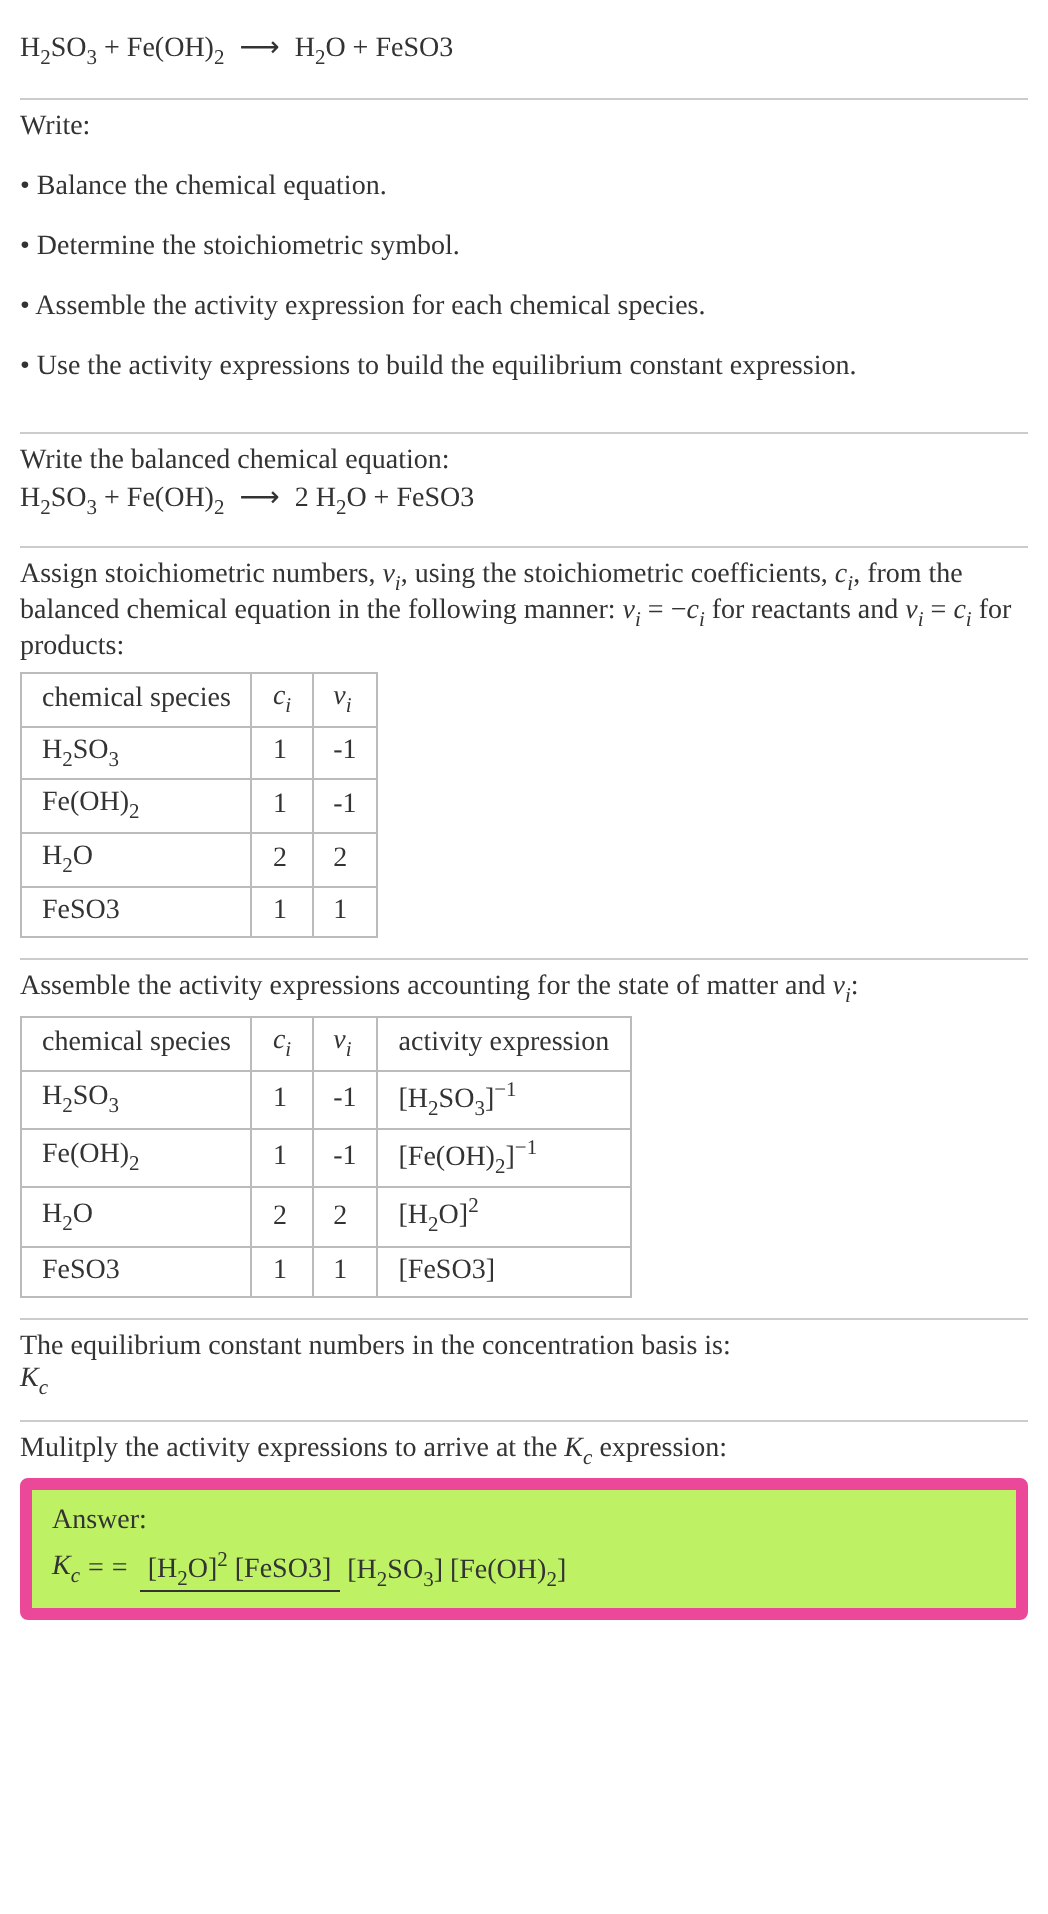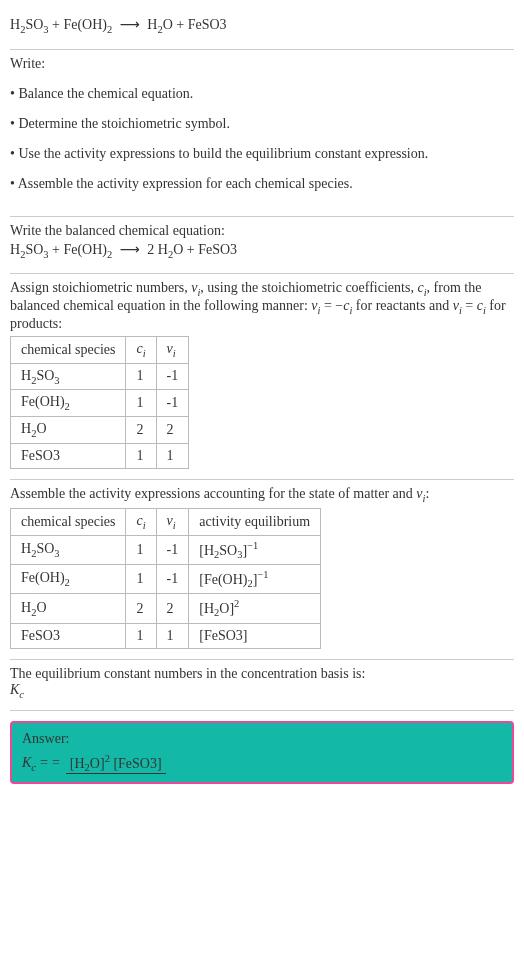--- a/index.html
+++ b/index.html
@@ -41,22 +41,22 @@
     border: 1px solid #bbb;
     padding: 4px 10px;
     text-align: left;
     font-weight: normal;
     font-size: 14px;
     margin-left: 23px;
   }
   table.data th { background: #fff; }
 
   .answerbox {
-    background: #14b8a6;
-    border: 2px solid #ec4899;
+    background: #bef264;
+    border: 6px solid #ec4899;
     border-radius: 4px;
     padding: 8px 10px;
     margin-top: 4px;
   }
   .answerbox .label { margin-bottom: 6px; }
   .keq {
     display: inline-flex;
     align-items: center;
     gap: 4px;
     font-family: Georgia, serif;
@@ -79,22 +79,22 @@
     H<span class="sub">2</span>SO<span class="sub">3</span> + Fe(OH)<span class="sub">2</span> <span class="arrow">⟶</span> H<span class="sub">2</span>O + FeSO3
   </div>
 </div>
 <hr class="sep">
 
 <div class="section">
   <div>Write:</div>
   <ul class="bullets">
     <li>Balance the chemical equation.</li>
     <li>Determine the stoichiometric symbol.</li>
+    <li>Assemble the activity expression for each chemical species.</li>
     <li>Use the activity expressions to build the equilibrium constant expression.</li>
-    <li>Assemble the activity expression for each chemical species.</li>
   </ul>
 </div>
 <hr class="sep">
 
 <div class="section">
   <div>Write the balanced chemical equation:</div>
   <div class="eq">
     H<span class="sub">2</span>SO<span class="sub">3</span> + Fe(OH)<span class="sub">2</span> <span class="arrow">⟶</span> 2 H<span class="sub">2</span>O + FeSO3
   </div>
 </div>
@@ -139,21 +139,21 @@
 <div class="section">
   <div>
     Assemble the activity expressions accounting for the state of matter and <span class="italic">ν<span class="sub">i</span></span>:
   </div>
   <table class="data">
     <tbody>
         <tr>
       <th>chemical species</th>
       <th><span class="italic">c<span class="sub">i</span></span></th>
       <th><span class="italic">ν<span class="sub">i</span></span></th>
-      <th>activity equilibrium</th>
+      <th>activity expression</th>
     </tr>
     <tr>
       <td>H<span class="sub">2</span>SO<span class="sub">3</span></td>
       <td>1</td>
       <td>-1</td>
       <td>[H<span class="sub">2</span>SO<span class="sub">3</span>]<span class="sup">−1</span></td>
     </tr>
     <tr>
       <td>Fe(OH)<span class="sub">2</span></td>
       <td>1</td>
@@ -177,24 +177,28 @@
 </div>
 <hr class="sep">
 
 <div class="section">
   <div>The equilibrium constant numbers in the concentration basis is:</div>
   <div class="italic">K<span class="sub">c</span></div>
 </div>
 <hr class="sep">
 
 <div class="section">
+  <div>
+    Mulitply the activity expressions to arrive at the <span class="italic">K<span class="sub">c</span></span> expression:
+  </div>
   <div class="answerbox">
     <div class="label">Answer:</div>
     <div class="keq nowrap">
       <span class="italic">K<span class="sub">c</span></span>
       <span>=</span>
       <span>=</span>
       <span class="frac">
         <span class="num">[H<span class="sub">2</span>O]<span class="sup">2</span> [FeSO3]</span>
+        <span class="den">[H<span class="sub">2</span>SO<span class="sub">3</span>] [Fe(OH)<span class="sub">2</span>]</span>
       </span>
     </div>
   </div>
 </div>
 
 </body></html>

